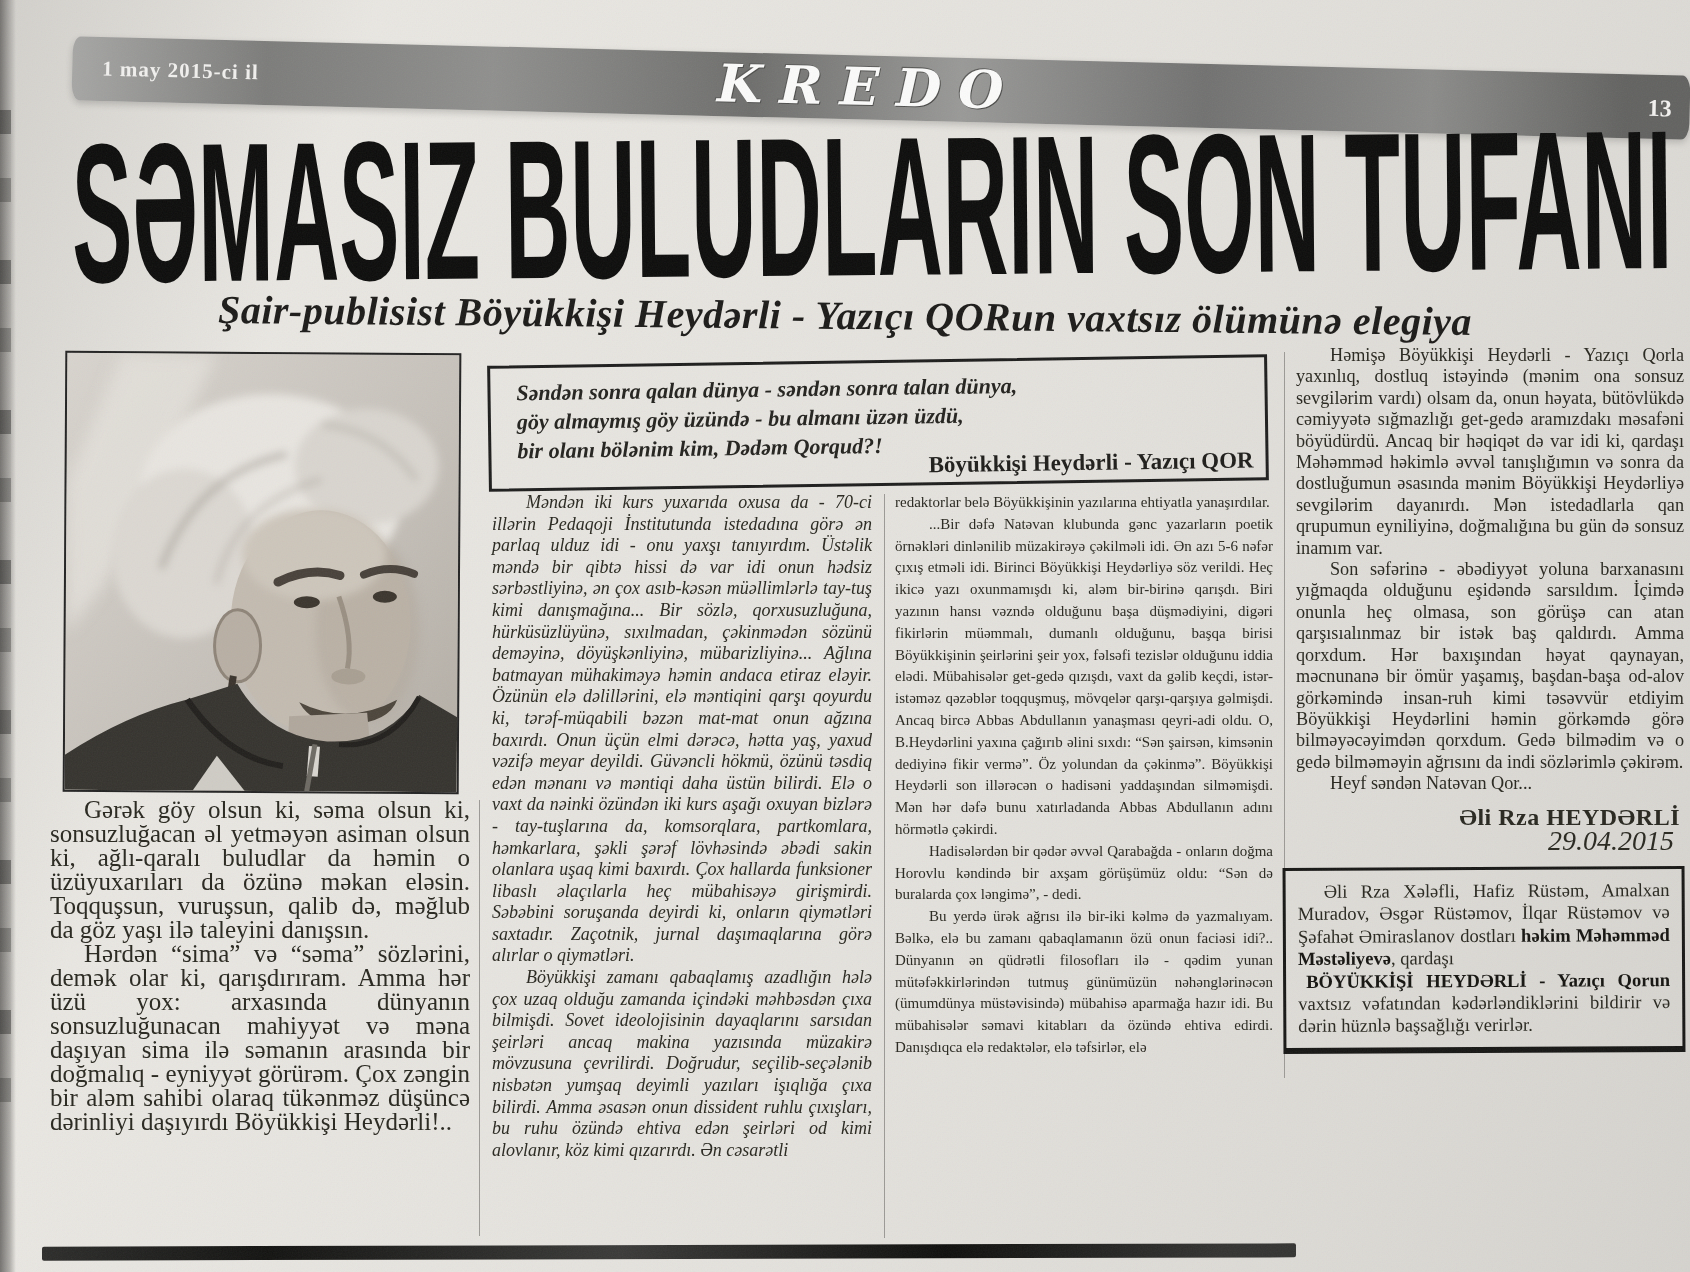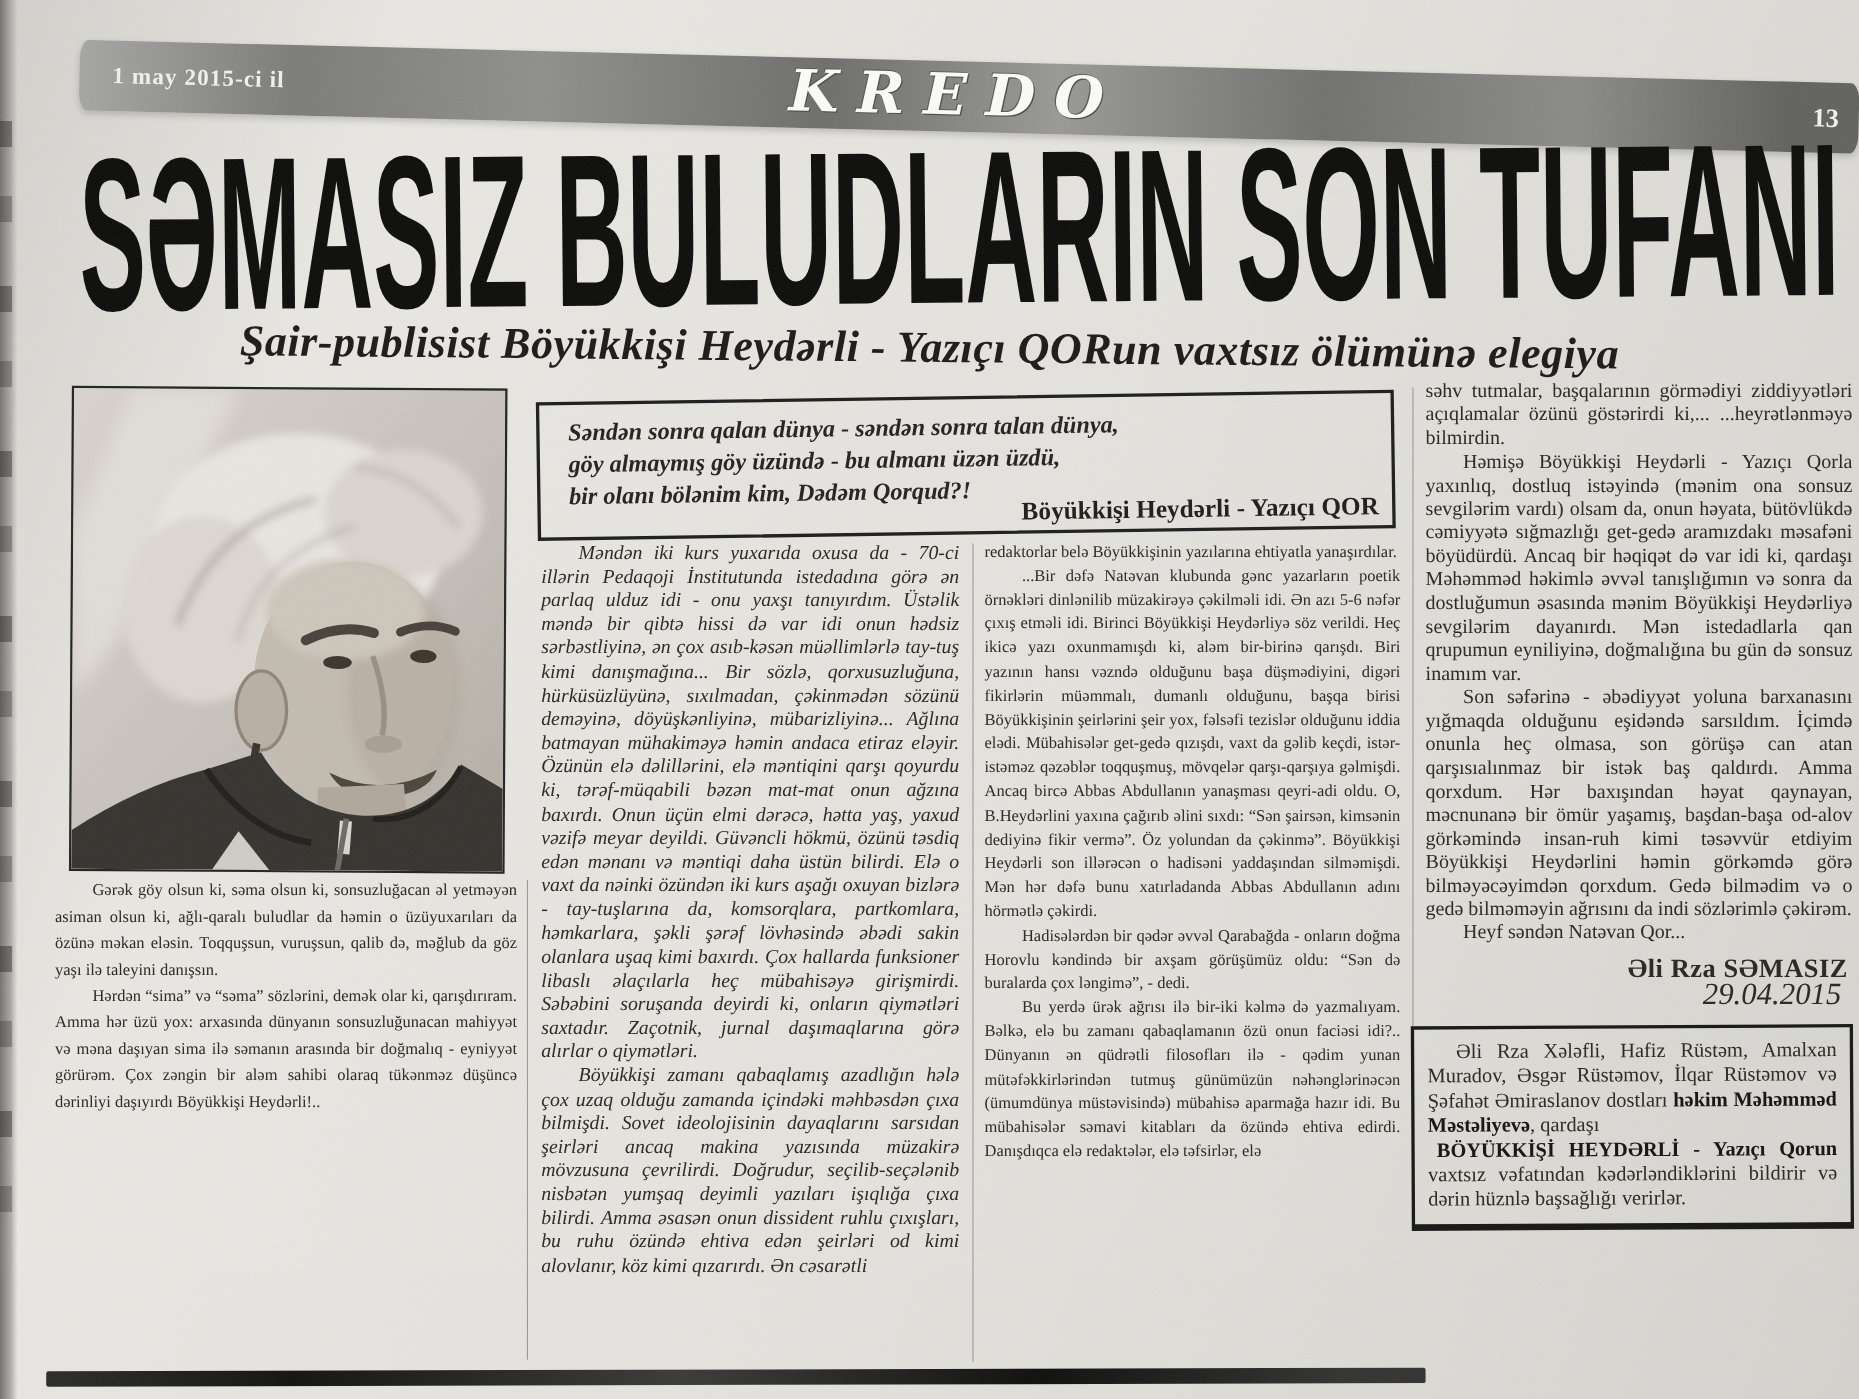--- a/index.html
+++ b/index.html
@@ -38,21 +38,21 @@
   
   .epigraph{position:absolute;left:488px;top:360px;width:780px;height:126px;
         border:3px solid #1d1d1c;box-sizing:border-box;transform:rotate(-.85deg);
         padding:10px 16px 6px 26px;}
   .epi-line{font-style:italic;font-weight:bold;font-size:22px;line-height:29px;color:#23221e;}
   .epi-attr{position:absolute;right:12px;bottom:4px;font-weight:bold;font-size:23px;color:#1e1d1a;}
   
   .col{position:absolute;text-align:justify;color:#28271f;}
   .col p{margin:0;text-indent:34px;}
   .col p.noindent{text-indent:0;}
-  .col1{left:50px;top:798px;width:420px;font-size:15px;line-height:24px;}
+  .col1{left:50px;top:798px;width:420px;font-size:25px;line-height:24px;}
   .col2{left:492px;top:492px;width:380px;font-size:18px;line-height:21.6px;font-style:italic;}
   .col3{left:895px;top:492px;width:378px;font-size:15px;line-height:21.8px;}
   .col4{left:1296px;top:345px;width:388px;font-size:18.2px;line-height:21.4px;}
   
   .vrule{position:absolute;width:1px;background:#9b9995;}
   .vr1{left:479px;top:800px;height:436px;}
   .vr2{left:884px;top:494px;height:744px;}
   .vr3{left:1284px;top:352px;height:726px;}
   
   .signature{margin-top:12px;text-align:right;}
@@ -164,27 +164,26 @@
   </div>
 
   <div class="col col3">
     <p class="noindent">redaktorlar belə Böyükkişinin yazılarına ehtiyatla yanaşırdılar.</p>
     <p>...Bir dəfə Natəvan klubunda gənc yazarların poetik örnəkləri dinlənilib müzakirəyə çəkilməli idi. Ən azı 5-6 nəfər çıxış etməli idi. Birinci Böyükkişi Heydərliyə söz verildi. Heç ikicə yazı oxunmamışdı ki, aləm bir-birinə qarışdı. Biri yazının hansı vəzndə olduğunu başa düşmədiyini, digəri fikirlərin müəmmalı, dumanlı olduğunu, başqa birisi Böyükkişinin şeirlərini şeir yox, fəlsəfi tezislər olduğunu iddia elədi. Mübahisələr get-gedə qızışdı, vaxt da gəlib keçdi, istər-istəməz qəzəblər toqquşmuş, mövqelər qarşı-qarşıya gəlmişdi. Ancaq bircə Abbas Abdullanın yanaşması qeyri-adi oldu. O, B.Heydərlini yaxına çağırıb əlini sıxdı: “Sən şairsən, kimsənin dediyinə fikir vermə”. Öz yolundan da çəkinmə”. Böyükkişi Heydərli son illərəcən o hadisəni yaddaşından silməmişdi. Mən hər dəfə bunu xatırladanda Abbas Abdullanın adını hörmətlə çəkirdi.</p>
     <p>Hadisələrdən bir qədər əvvəl Qarabağda - onların doğma Horovlu kəndində bir axşam görüşümüz oldu: “Sən də buralarda çox ləngimə”, - dedi.</p>
     <p>Bu yerdə ürək ağrısı ilə bir-iki kəlmə də yazmalıyam. Bəlkə, elə bu zamanı qabaqlamanın özü onun faciəsi idi?.. Dünyanın ən qüdrətli filosofları ilə - qədim yunan mütəfəkkirlərindən tutmuş günümüzün nəhənglərinəcən (ümumdünya müstəvisində) mübahisə aparmağa hazır idi. Bu mübahisələr səmavi kitabları da özündə ehtiva edirdi. Danışdıqca elə redaktələr, elə təfsirlər, elə</p>
   </div>
 
   <div class="col col4">
-    <p class="noindent">səhv tutmalar, başqalarının görmədiyi ziddiyyətləri açıqlamalar özünü göstərirdi ki,... ...heyrətlənməyə bilmirdin.</p>
     <p>Həmişə Böyükkişi Heydərli - Yazıçı Qorla yaxınlıq, dostluq istəyində (mənim ona sonsuz sevgilərim vardı) olsam da, onun həyata, bütövlükdə cəmiyyətə sığmazlığı get-gedə aramızdakı məsafəni böyüdürdü. Ancaq bir həqiqət də var idi ki, qardaşı Məhəmməd həkimlə əvvəl tanışlığımın və sonra da dostluğumun əsasında mənim Böyükkişi Heydərliyə sevgilərim dayanırdı. Mən istedadlarla qan qrupumun eyniliyinə, doğmalığına bu gün də sonsuz inamım var.</p>
     <p>Son səfərinə - əbədiyyət yoluna barxanasını yığmaqda olduğunu eşidəndə sarsıldım. İçimdə onunla heç olmasa, son görüşə can atan qarşısıalınmaz bir istək baş qaldırdı. Amma qorxdum. Hər baxışından həyat qaynayan, məcnunanə bir ömür yaşamış, başdan-başa od-alov görkəmində insan-ruh kimi təsəvvür etdiyim Böyükkişi Heydərlini həmin görkəmdə görə bilməyəcəyimdən qorxdum. Gedə bilmədim və o gedə bilməməyin ağrısını da indi sözlərimlə çəkirəm.</p>
     <p>Heyf səndən Natəvan Qor...</p>
 
     <div class="signature">
-      <div class="sig-name">Əli Rza SƏMASIZ</div>
+      <div class="sig-name">Əli Rza HEYDƏRLİ</div>
       <div class="sig-date">29.04.2015</div>
     </div>
 
     <div class="notice">
       <p class="first"><span>Əli Rza Xələfli, Hafiz Rüstəm, Amalxan Muradov, Əsgər Rüstəmov, İlqar Rüstəmov və Şəfahət Əmiraslanov dostları </span><strong>həkim Məhəmməd Məstəliyevə</strong><span>, qardaşı</span></p>
       <p class="second"><strong>BÖYÜKKİŞİ HEYDƏRLİ - Yazıçı Qorun</strong><span> vaxtsız vəfatından kədərləndiklərini bildirir və dərin hüznlə başsağlığı verirlər.</span></p>
     </div>
   </div>
 
   <div class="bottom-bar"></div>

